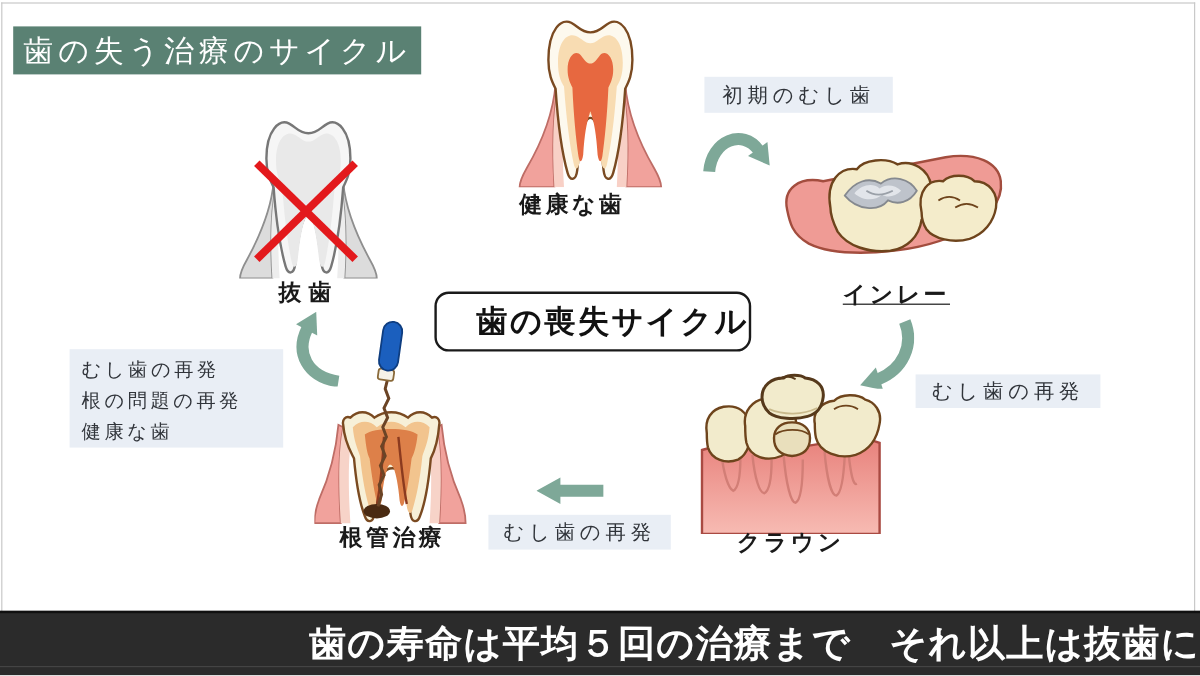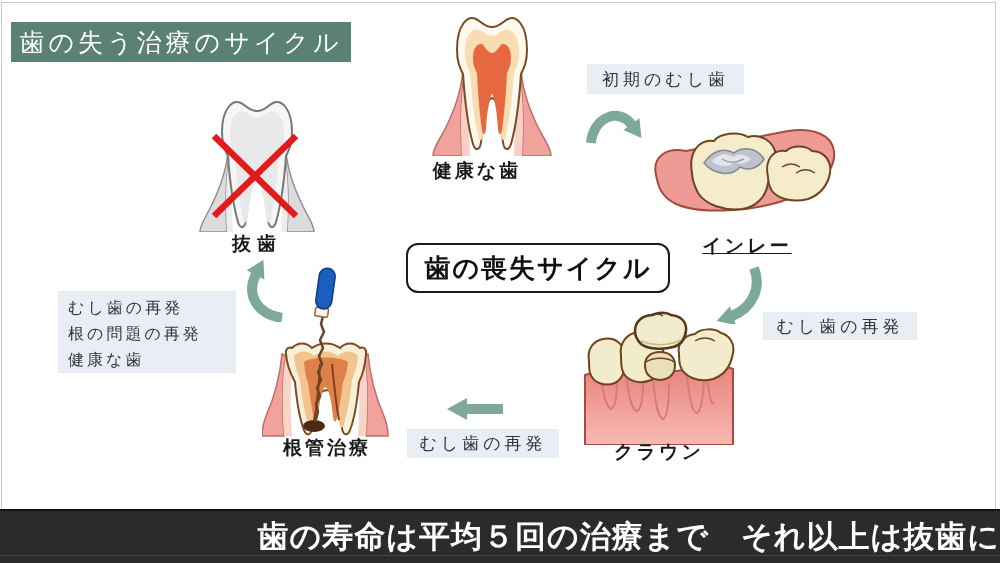--- a/index.html
+++ b/index.html
@@ -40,22 +40,22 @@
     background:#e9eef5; color:#30343a;
     font-family:"DejaVu Serif","Liberation Serif",serif;
     font-size:16px; letter-spacing:3px; line-height:26px;
     padding:4px 10px; white-space:nowrap;
   }
   .relapse-box span { display:block; }
 
   .center-box {
     left:362px; top:243px; width:264px; height:50px;
     background:#ffffff; border:2.5px solid #1a1a1a; border-radius:12px;
-    display:flex; align-items:center; justify-content:center;
-    font-weight:bold; font-size:26px; letter-spacing:2px; color:#111; white-space:nowrap;margin-left:44px;
+    display:flex; align-items:center; justify-content:flex-end;
+    font-weight:bold; font-size:26px; letter-spacing:2px; color:#111; white-space:nowrap;
   }
 
   .footer {
     left:0; top:509px; width:1000px; height:54px;
     background:#2b2b2b; border-top:2px solid #101010;
     color:#ffffff; font-weight:bold; font-size:31px; letter-spacing:1px;
     display:flex; align-items:center; justify-content:flex-end; white-space:nowrap;
   }
   .footer-edge { left:0; top:555px; width:1000px; height:1px; background:#5a5a5a; opacity:.55; }
 

